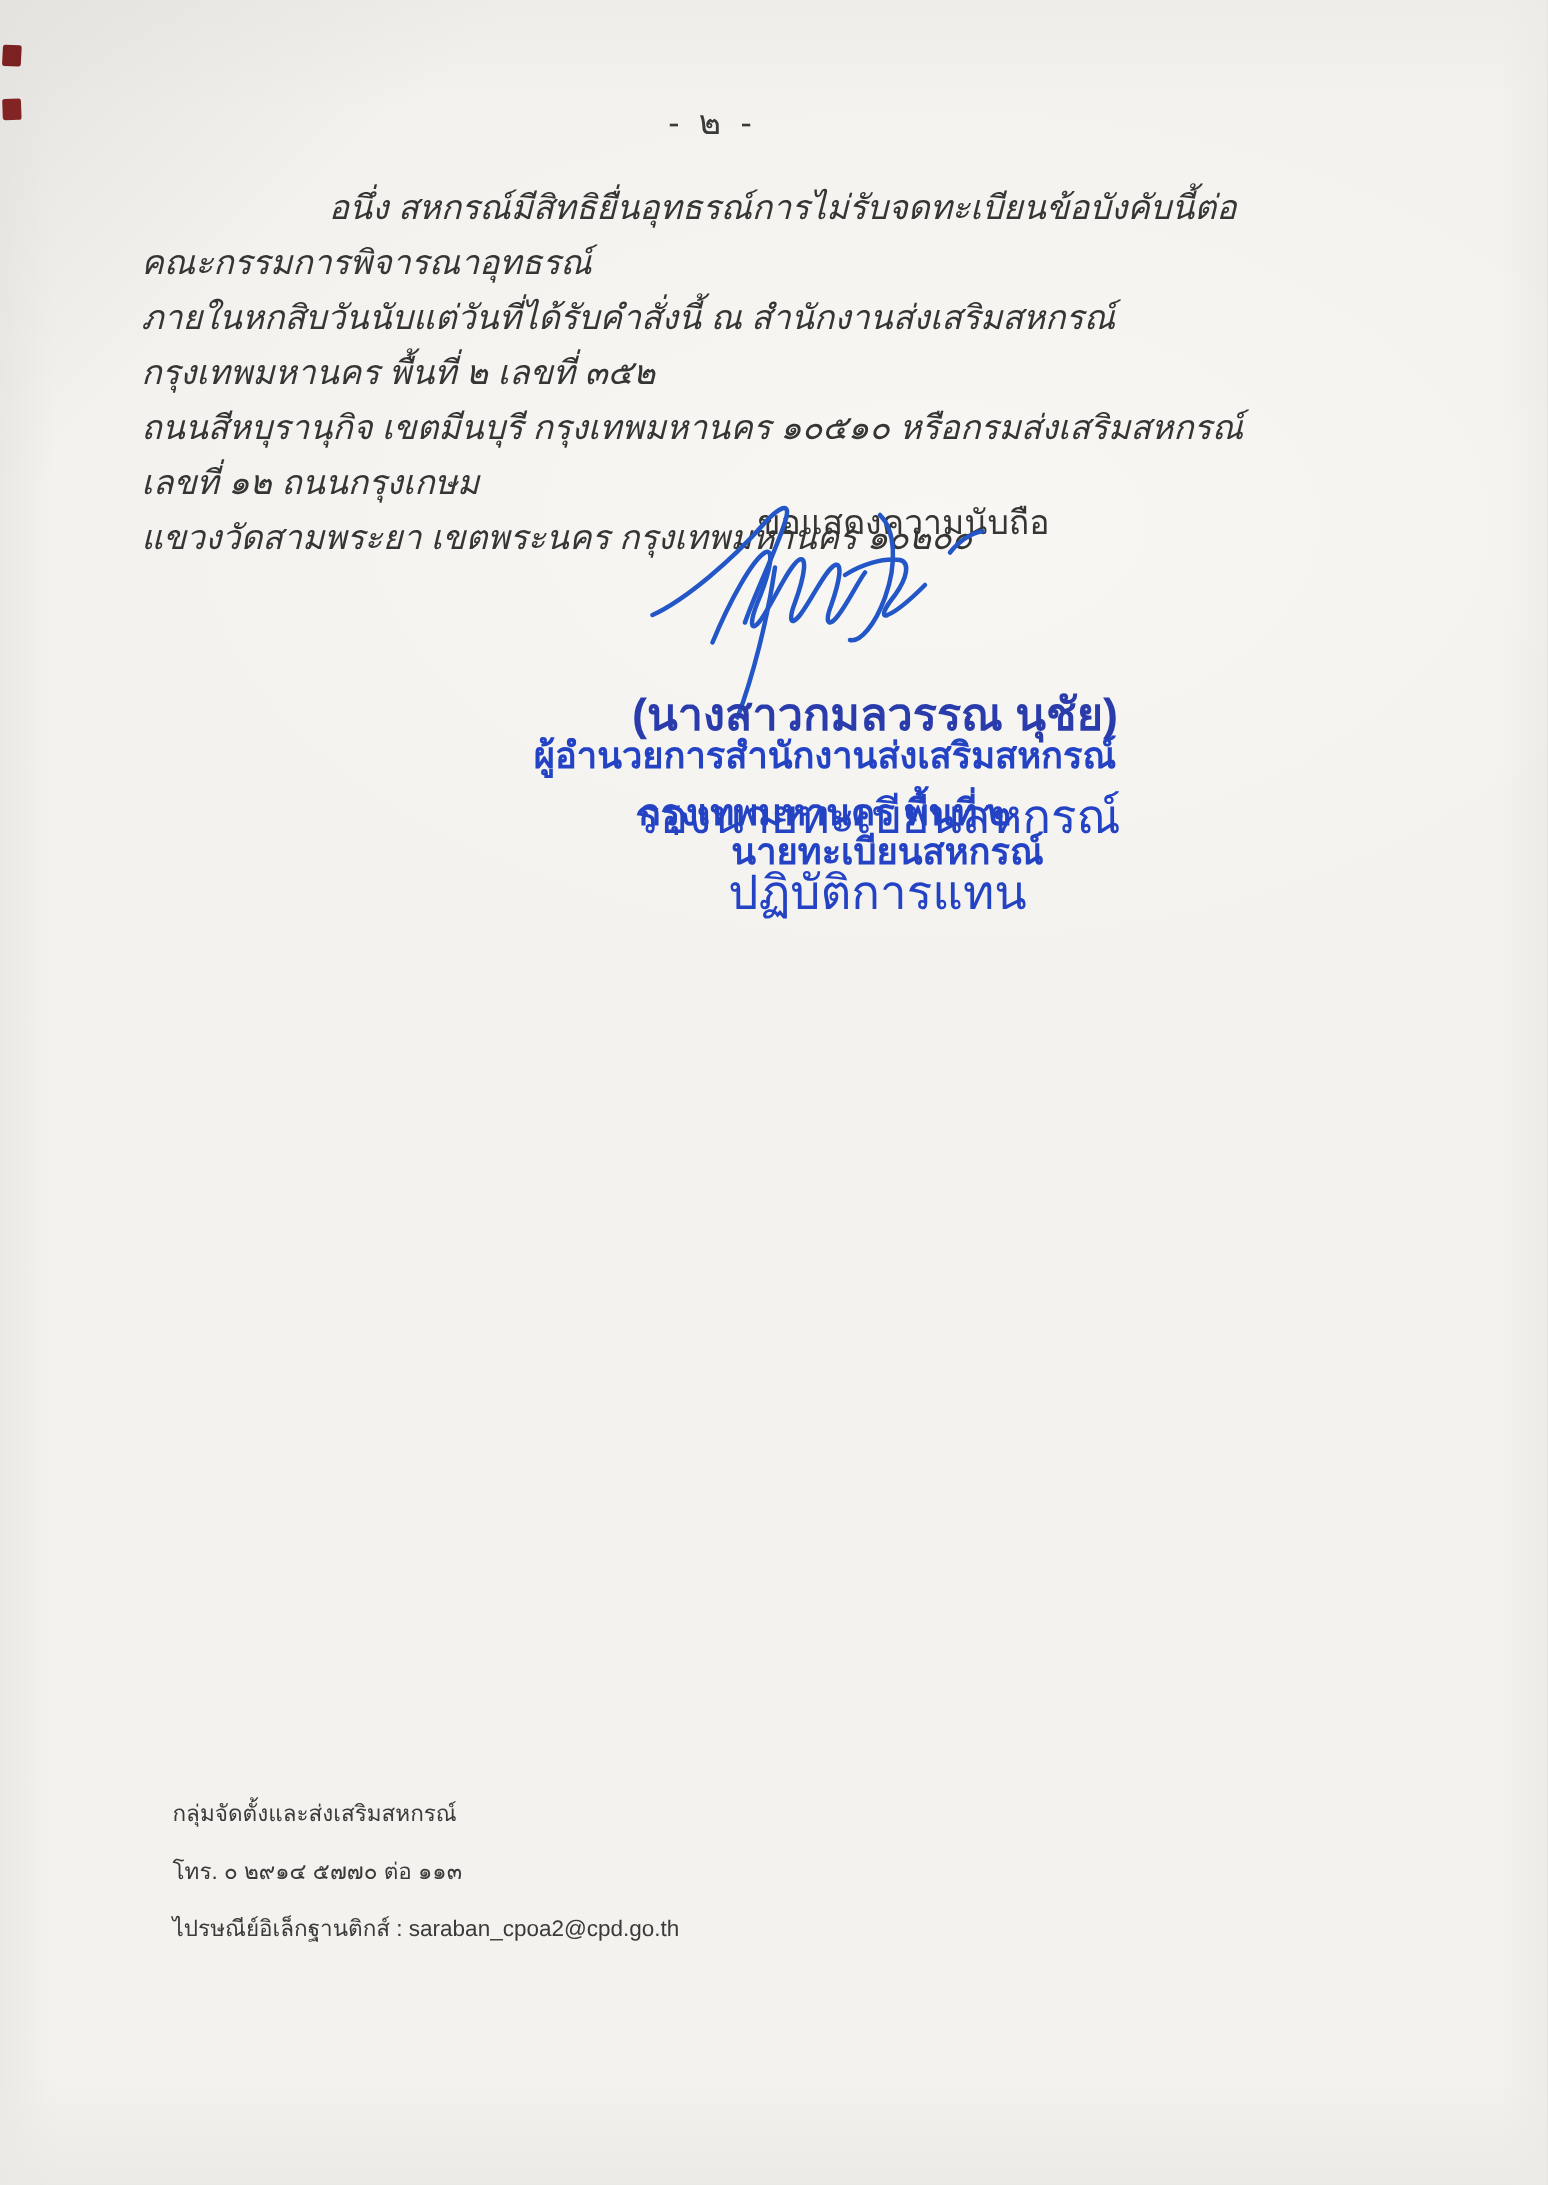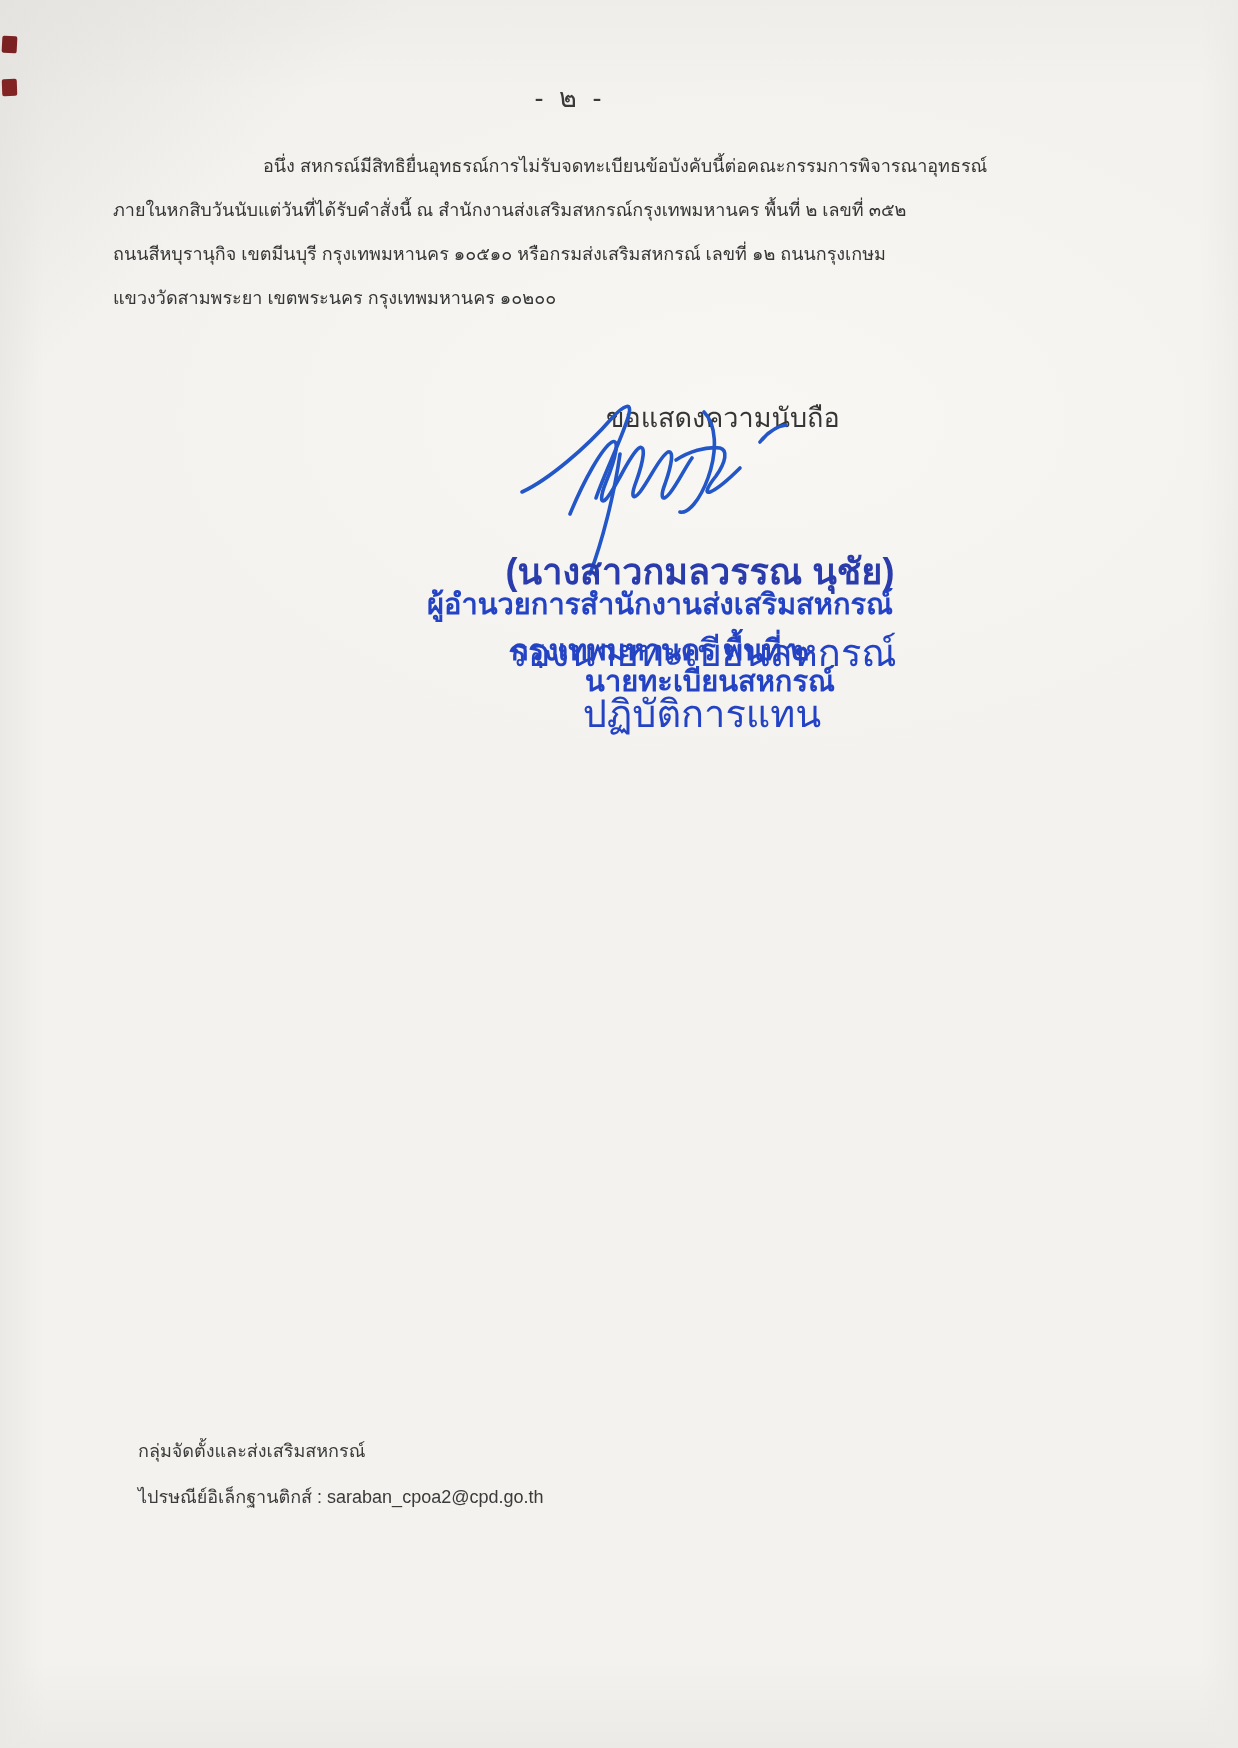--- a/index.html
+++ b/index.html
@@ -36,21 +36,21 @@
     position: absolute;
     top: 76px;
     left: 505px;
     width: 130px;
     text-align: center;
     font-size: 27px;
     letter-spacing: 4px;
     color: #3a3a3a;
   }
 
-  .body-text { position: absolute; font-size: 18px; line-height: 44px; color: #353535; }
+  .body-text { position: absolute; font-size: 27px; line-height: 44px; color: #353535; font-style: italic; }
   .p1 { top: 144px; left: 113px; width: 930px; text-indent: 150px; }
   .p1 .line { display: block; text-indent: 0; }
   .p1 .line.first { text-indent: 150px; }
   .p2 { top: 310px; left: 263px; }
 
   .salutation {
     position: absolute;
     top: 396px;
     left: 606px;
     font-size: 27px;
@@ -115,16 +115,17 @@
     <path d="M112,58 C106,100 94,146 82,178"></path>
   </svg>
 
   <div class="ink sig-name">(นางสาวกมลวรรณ  นุชัย)</div>
   <div class="ink sig-title1">ผู้อำนวยการสำนักงานส่งเสริมสหกรณ์กรุงเทพมหานคร พื้นที่ ๒</div>
   <div class="ink sig-title2">รองนายทะเบียนสหกรณ์ ปฏิบัติการแทน</div>
   <div class="ink sig-title3">นายทะเบียนสหกรณ์</div>
 
   <div class="footer">
     <div>กลุ่มจัดตั้งและส่งเสริมสหกรณ์</div>
+    <div>โทร. ๐ ๒๙๑๔ ๕๗๗๐ ต่อ ๑๑๓</div>
     <div>ไปรษณีย์อิเล็กฐานติกส์  : saraban_cpoa2@cpd.go.th</div>
   </div>
 
 </div>
 
 </body></html>

